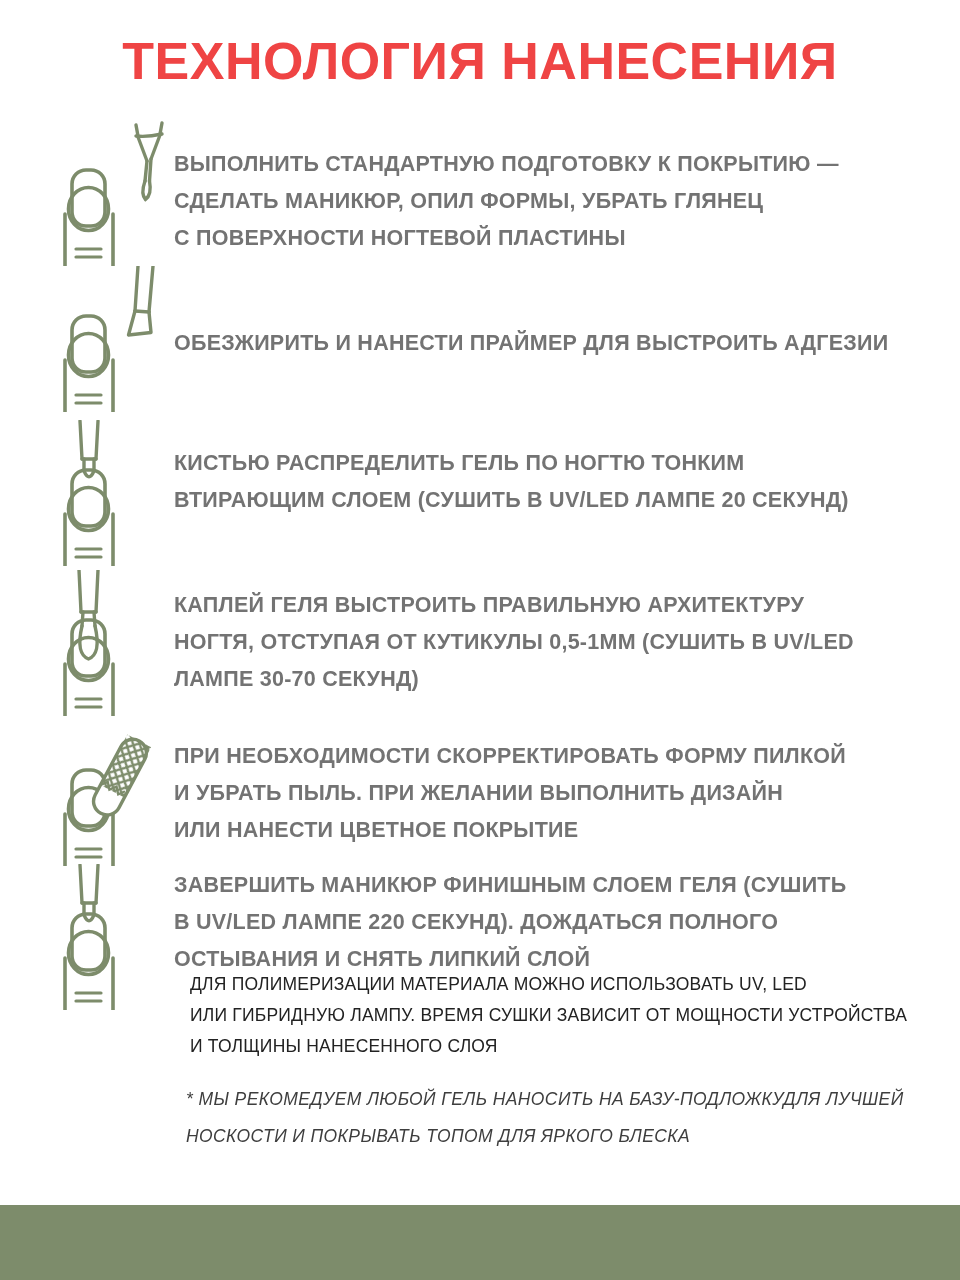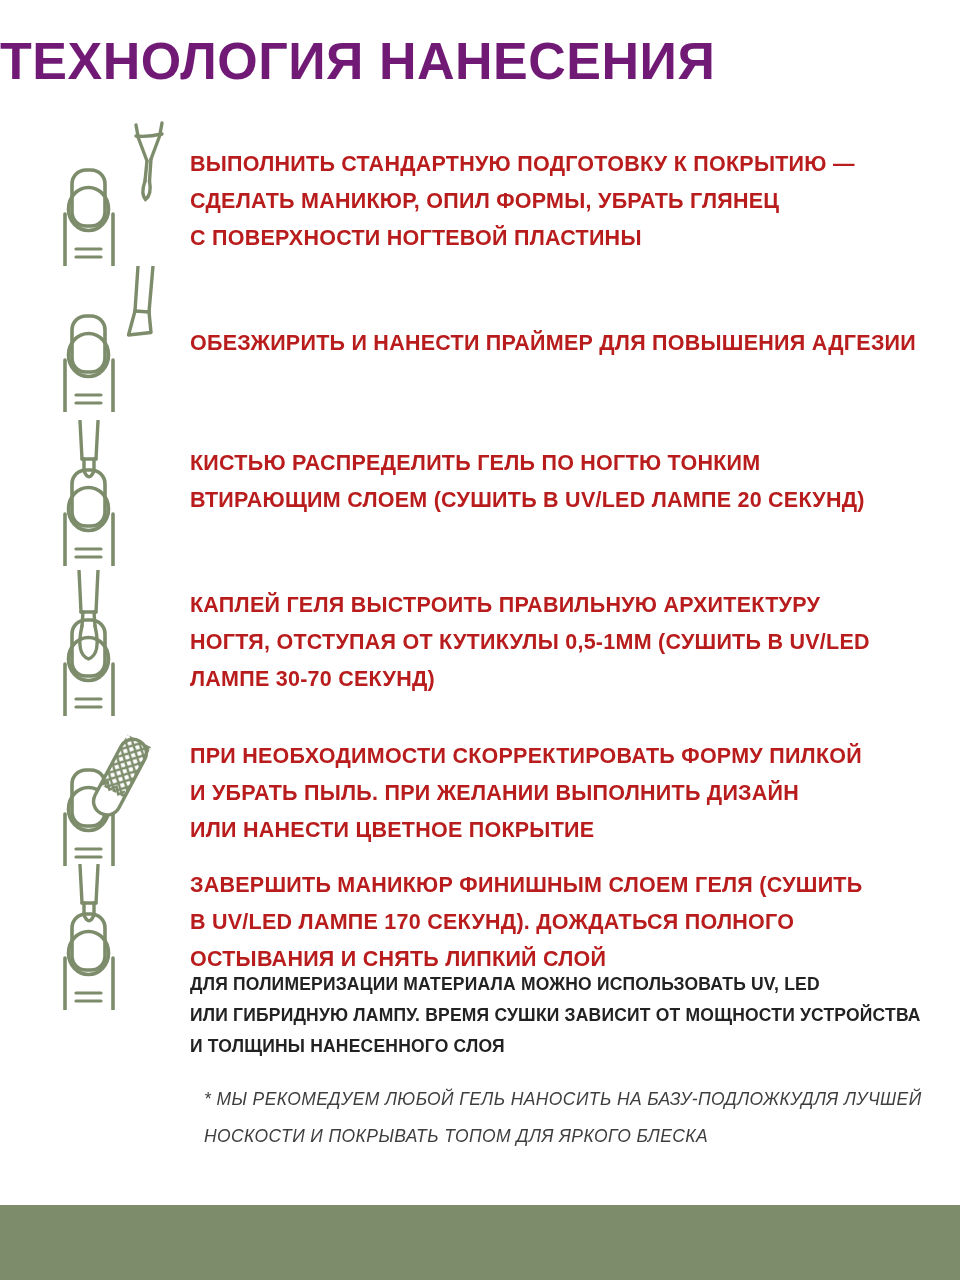--- a/index.html
+++ b/index.html
@@ -3,36 +3,36 @@
 <meta charset="utf-8">
 <style>
   html,body{margin:0;padding:0;}
   body{
     width:960px;height:1280px;position:relative;overflow:hidden;
     background:#ffffff;
     font-family:"Liberation Sans", sans-serif;
   }
   .title{
     position:absolute;top:30px;left:0;width:960px;
-    text-align:left;font-size:52px;line-height:62px;font-weight:700;
-    color:#701a75;letter-spacing:0.5px;white-space:nowrap;
+    text-align:center;font-size:52px;line-height:62px;font-weight:700;
+    color:#ef4444;letter-spacing:0.5px;white-space:nowrap;
   }
   .step-icon{position:absolute;left:50px;width:120px;height:146px;}
   .step-text{
-    position:absolute;left:190px;width:745px;
+    position:absolute;left:174px;width:745px;
     font-size:21.5px;line-height:37px;font-weight:600;
-    color:#b91c1c;letter-spacing:0.25px;white-space:pre-line;
+    color:#737373;letter-spacing:0.25px;white-space:pre-line;
   }
   .note-text{
     position:absolute;left:190px;width:750px;
-    font-size:17.5px;line-height:31px;font-weight:700;
+    font-size:17.5px;line-height:31px;font-weight:400;
     color:#222222;letter-spacing:0.2px;white-space:pre-line;
   }
   .footnote{
-    position:absolute;left:204px;width:750px;
+    position:absolute;left:186px;width:750px;
     font-size:17.5px;line-height:37px;font-style:italic;font-weight:400;
     color:#3e3e3e;letter-spacing:0.4px;white-space:pre-line;
   }
   .bottom-bar{
     position:absolute;left:0;top:1205px;width:960px;height:75px;
     background:#7d8c6b;
   }
   svg{display:block;}
 </style>
 </head>
@@ -78,21 +78,21 @@
   <svg width="120" height="146" viewBox="0 0 120 146">
     <use href="#nail-base"></use>
     <g fill="none" stroke="#7d8c6b" stroke-width="3.4" stroke-linecap="round" stroke-linejoin="round">
       <path d="M88,0 L85,45"></path>
       <path d="M103,0 L99,46"></path>
       <path d="M85,45 L99,46"></path>
       <path d="M85,45 L78.5,69 L101,66.5 L99,46"></path>
     </g>
   </svg>
 </div>
-<div class="step-text" style="top:325px">ОБЕЗЖИРИТЬ И НАНЕСТИ ПРАЙМЕР ДЛЯ ПОВЫШЕНИЯ АДГЕЗИИ</div>
+<div class="step-text" style="top:325px">ОБЕЗЖИРИТЬ И НАНЕСТИ ПРАЙМЕР ДЛЯ ВЫСТРОИТЬ АДГЕЗИИ</div>
 
 <div class="step-icon" style="top:420px">
   <svg width="120" height="146" viewBox="0 0 120 146">
     <use href="#nail-base"></use>
     <g fill="none" stroke="#7d8c6b" stroke-width="3.4" stroke-linecap="round" stroke-linejoin="round">
       <path d="M30,1 L32,39"></path>
       <path d="M48,1 L46,39"></path>
       <path d="M32,39 L46,39"></path>
       <path d="M34,39 L34,51 Q39,62.5 44,51 L44,39"></path>
     </g>
@@ -138,21 +138,21 @@
     <use href="#nail-base"></use>
     <g fill="none" stroke="#7d8c6b" stroke-width="3.4" stroke-linecap="round" stroke-linejoin="round">
       <path d="M30,1 L32,39"></path>
       <path d="M48,1 L46,39"></path>
       <path d="M32,39 L46,39"></path>
       <path d="M34,39 L34,51 Q39,62.5 44,51 L44,39"></path>
     </g>
   </svg>
 </div>
 <div class="step-text" style="top:867px">ЗАВЕРШИТЬ МАНИКЮР ФИНИШНЫМ СЛОЕМ ГЕЛЯ (СУШИТЬ
-В UV/LED ЛАМПЕ 170 СЕКУНД). ДОЖДАТЬСЯ ПОЛНОГО
+В UV/LED ЛАМПЕ 220 СЕКУНД). ДОЖДАТЬСЯ ПОЛНОГО
 ОСТЫВАНИЯ И СНЯТЬ ЛИПКИЙ СЛОЙ</div>
 
 <div class="note-text" style="top:969px">ДЛЯ ПОЛИМЕРИЗАЦИИ МАТЕРИАЛА МОЖНО ИСПОЛЬЗОВАТЬ UV, LED
 ИЛИ ГИБРИДНУЮ ЛАМПУ. ВРЕМЯ СУШКИ ЗАВИСИТ ОТ МОЩНОСТИ УСТРОЙСТВА
 И ТОЛЩИНЫ НАНЕСЕННОГО СЛОЯ</div>
 
 <div class="footnote" style="top:1081px">* МЫ РЕКОМЕДУЕМ ЛЮБОЙ ГЕЛЬ НАНОСИТЬ НА БАЗУ-ПОДЛОЖКУДЛЯ ЛУЧШЕЙ
 НОСКОСТИ И ПОКРЫВАТЬ ТОПОМ ДЛЯ ЯРКОГО БЛЕСКА</div>
 
 <div class="bottom-bar"></div>

